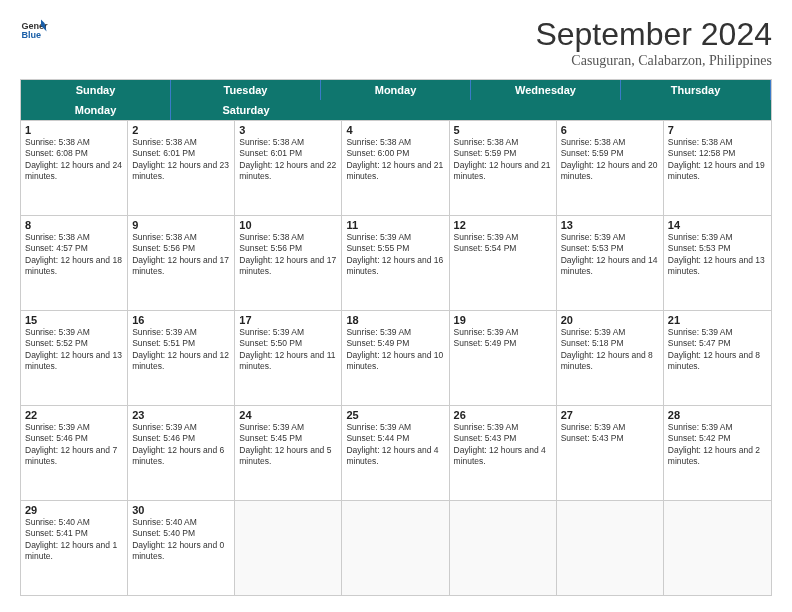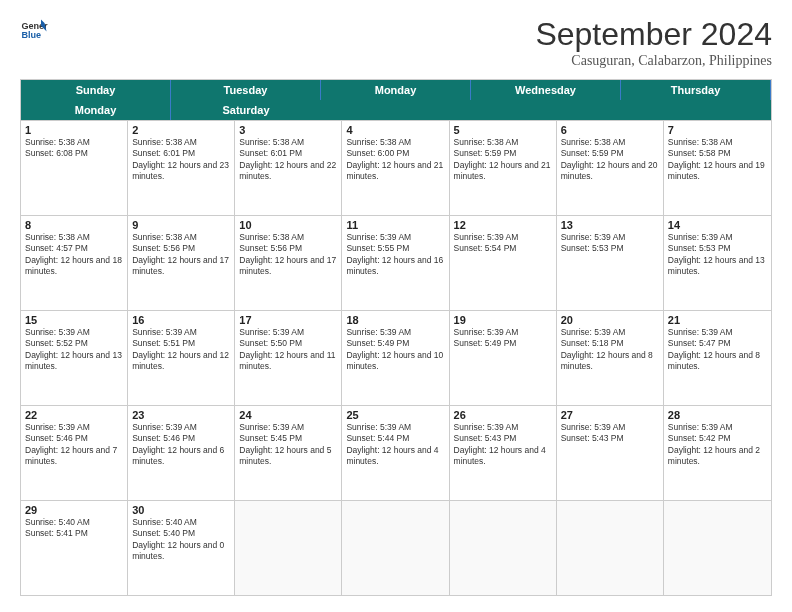--- a/index.html
+++ b/index.html
@@ -122,35 +122,35 @@
       <div class="cal-header-cell">Sunday</div>
       <div class="cal-header-cell">Tuesday</div>
       <div class="cal-header-cell">Monday</div>
       <div class="cal-header-cell">Wednesday</div>
       <div class="cal-header-cell">Thursday</div>
       <div class="cal-header-cell">Monday</div>
       <div class="cal-header-cell">Saturday</div>
     </div>
     <div class="cal-body" id="cal-body">
     <div class="cal-row">
-          <div class="cal-cell"><span class="day-number">1</span><span class="cell-text">Sunrise: 5:38 AM</span><br><span class="cell-text">Sunset: 6:08 PM</span><br></div>
+          <div class="cal-cell"><span class="day-number">1</span><span class="cell-text">Sunrise: 5:38 AM</span><br><span class="cell-text">Sunset: 6:08 PM</span><br><span class="cell-text">Daylight: 12 hours and 24 minutes.</span></div>
           <div class="cal-cell"><span class="day-number">2</span><span class="cell-text">Sunrise: 5:38 AM</span><br><span class="cell-text">Sunset: 6:01 PM</span><br><span class="cell-text">Daylight: 12 hours and 23 minutes.</span></div>
           <div class="cal-cell"><span class="day-number">3</span><span class="cell-text">Sunrise: 5:38 AM</span><br><span class="cell-text">Sunset: 6:01 PM</span><br><span class="cell-text">Daylight: 12 hours and 22 minutes.</span></div>
           <div class="cal-cell"><span class="day-number">4</span><span class="cell-text">Sunrise: 5:38 AM</span><br><span class="cell-text">Sunset: 6:00 PM</span><br><span class="cell-text">Daylight: 12 hours and 21 minutes.</span></div>
           <div class="cal-cell"><span class="day-number">5</span><span class="cell-text">Sunrise: 5:38 AM</span><br><span class="cell-text">Sunset: 5:59 PM</span><br><span class="cell-text">Daylight: 12 hours and 21 minutes.</span></div>
           <div class="cal-cell"><span class="day-number">6</span><span class="cell-text">Sunrise: 5:38 AM</span><br><span class="cell-text">Sunset: 5:59 PM</span><br><span class="cell-text">Daylight: 12 hours and 20 minutes.</span></div>
-          <div class="cal-cell"><span class="day-number">7</span><span class="cell-text">Sunrise: 5:38 AM</span><br><span class="cell-text">Sunset: 5:58 PM</span><br><span class="cell-text">Daylight: 12 hours and 19 minutes.</span></div>
+          <div class="cal-cell"><span class="day-number">7</span><span class="cell-text">Sunrise: 5:38 AM</span><br><span class="cell-text">Sunset: 12:58 PM</span><br><span class="cell-text">Daylight: 12 hours and 19 minutes.</span></div>
         </div>
         <div class="cal-row">
           <div class="cal-cell"><span class="day-number">8</span><span class="cell-text">Sunrise: 5:38 AM</span><br><span class="cell-text">Sunset: 4:57 PM</span><br><span class="cell-text">Daylight: 12 hours and 18 minutes.</span></div>
           <div class="cal-cell"><span class="day-number">9</span><span class="cell-text">Sunrise: 5:38 AM</span><br><span class="cell-text">Sunset: 5:56 PM</span><br><span class="cell-text">Daylight: 12 hours and 17 minutes.</span></div>
           <div class="cal-cell"><span class="day-number">10</span><span class="cell-text">Sunrise: 5:38 AM</span><br><span class="cell-text">Sunset: 5:56 PM</span><br><span class="cell-text">Daylight: 12 hours and 17 minutes.</span></div>
           <div class="cal-cell"><span class="day-number">11</span><span class="cell-text">Sunrise: 5:39 AM</span><br><span class="cell-text">Sunset: 5:55 PM</span><br><span class="cell-text">Daylight: 12 hours and 16 minutes.</span></div>
           <div class="cal-cell"><span class="day-number">12</span><span class="cell-text">Sunrise: 5:39 AM</span><br><span class="cell-text">Sunset: 5:54 PM</span><br></div>
-          <div class="cal-cell"><span class="day-number">13</span><span class="cell-text">Sunrise: 5:39 AM</span><br><span class="cell-text">Sunset: 5:53 PM</span><br></div>
+          <div class="cal-cell"><span class="day-number">13</span><span class="cell-text">Sunrise: 5:39 AM</span><br><span class="cell-text">Sunset: 5:53 PM</span><br><span class="cell-text">Daylight: 12 hours and 14 minutes.</span></div>
           <div class="cal-cell"><span class="day-number">14</span><span class="cell-text">Sunrise: 5:39 AM</span><br><span class="cell-text">Sunset: 5:53 PM</span><br><span class="cell-text">Daylight: 12 hours and 13 minutes.</span></div>
         </div>
         <div class="cal-row">
           <div class="cal-cell"><span class="day-number">15</span><span class="cell-text">Sunrise: 5:39 AM</span><br><span class="cell-text">Sunset: 5:52 PM</span><br><span class="cell-text">Daylight: 12 hours and 13 minutes.</span></div>
           <div class="cal-cell"><span class="day-number">16</span><span class="cell-text">Sunrise: 5:39 AM</span><br><span class="cell-text">Sunset: 5:51 PM</span><br><span class="cell-text">Daylight: 12 hours and 12 minutes.</span></div>
           <div class="cal-cell"><span class="day-number">17</span><span class="cell-text">Sunrise: 5:39 AM</span><br><span class="cell-text">Sunset: 5:50 PM</span><br><span class="cell-text">Daylight: 12 hours and 11 minutes.</span></div>
           <div class="cal-cell"><span class="day-number">18</span><span class="cell-text">Sunrise: 5:39 AM</span><br><span class="cell-text">Sunset: 5:49 PM</span><br><span class="cell-text">Daylight: 12 hours and 10 minutes.</span></div>
           <div class="cal-cell"><span class="day-number">19</span><span class="cell-text">Sunrise: 5:39 AM</span><br><span class="cell-text">Sunset: 5:49 PM</span><br></div>
           <div class="cal-cell"><span class="day-number">20</span><span class="cell-text">Sunrise: 5:39 AM</span><br><span class="cell-text">Sunset: 5:18 PM</span><br><span class="cell-text">Daylight: 12 hours and 8 minutes.</span></div>
           <div class="cal-cell"><span class="day-number">21</span><span class="cell-text">Sunrise: 5:39 AM</span><br><span class="cell-text">Sunset: 5:47 PM</span><br><span class="cell-text">Daylight: 12 hours and 8 minutes.</span></div>
@@ -158,21 +158,21 @@
         <div class="cal-row">
           <div class="cal-cell"><span class="day-number">22</span><span class="cell-text">Sunrise: 5:39 AM</span><br><span class="cell-text">Sunset: 5:46 PM</span><br><span class="cell-text">Daylight: 12 hours and 7 minutes.</span></div>
           <div class="cal-cell"><span class="day-number">23</span><span class="cell-text">Sunrise: 5:39 AM</span><br><span class="cell-text">Sunset: 5:46 PM</span><br><span class="cell-text">Daylight: 12 hours and 6 minutes.</span></div>
           <div class="cal-cell"><span class="day-number">24</span><span class="cell-text">Sunrise: 5:39 AM</span><br><span class="cell-text">Sunset: 5:45 PM</span><br><span class="cell-text">Daylight: 12 hours and 5 minutes.</span></div>
           <div class="cal-cell"><span class="day-number">25</span><span class="cell-text">Sunrise: 5:39 AM</span><br><span class="cell-text">Sunset: 5:44 PM</span><br><span class="cell-text">Daylight: 12 hours and 4 minutes.</span></div>
           <div class="cal-cell"><span class="day-number">26</span><span class="cell-text">Sunrise: 5:39 AM</span><br><span class="cell-text">Sunset: 5:43 PM</span><br><span class="cell-text">Daylight: 12 hours and 4 minutes.</span></div>
           <div class="cal-cell"><span class="day-number">27</span><span class="cell-text">Sunrise: 5:39 AM</span><br><span class="cell-text">Sunset: 5:43 PM</span><br></div>
           <div class="cal-cell"><span class="day-number">28</span><span class="cell-text">Sunrise: 5:39 AM</span><br><span class="cell-text">Sunset: 5:42 PM</span><br><span class="cell-text">Daylight: 12 hours and 2 minutes.</span></div>
         </div>
         <div class="cal-row">
-          <div class="cal-cell"><span class="day-number">29</span><span class="cell-text">Sunrise: 5:40 AM</span><br><span class="cell-text">Sunset: 5:41 PM</span><br></div>
+          <div class="cal-cell"><span class="day-number">29</span><span class="cell-text">Sunrise: 5:40 AM</span><br><span class="cell-text">Sunset: 5:41 PM</span><br><span class="cell-text">Daylight: 12 hours and 1 minute.</span></div>
           <div class="cal-cell"><span class="day-number">30</span><span class="cell-text">Sunrise: 5:40 AM</span><br><span class="cell-text">Sunset: 5:40 PM</span><br><span class="cell-text">Daylight: 12 hours and 0 minutes.</span></div>
           <div class="cal-cell empty"></div>
           <div class="cal-cell empty"></div>
           <div class="cal-cell empty"></div>
           <div class="cal-cell empty"></div>
           <div class="cal-cell empty"></div>
         </div>
       </div>
   </div>
 </div>

